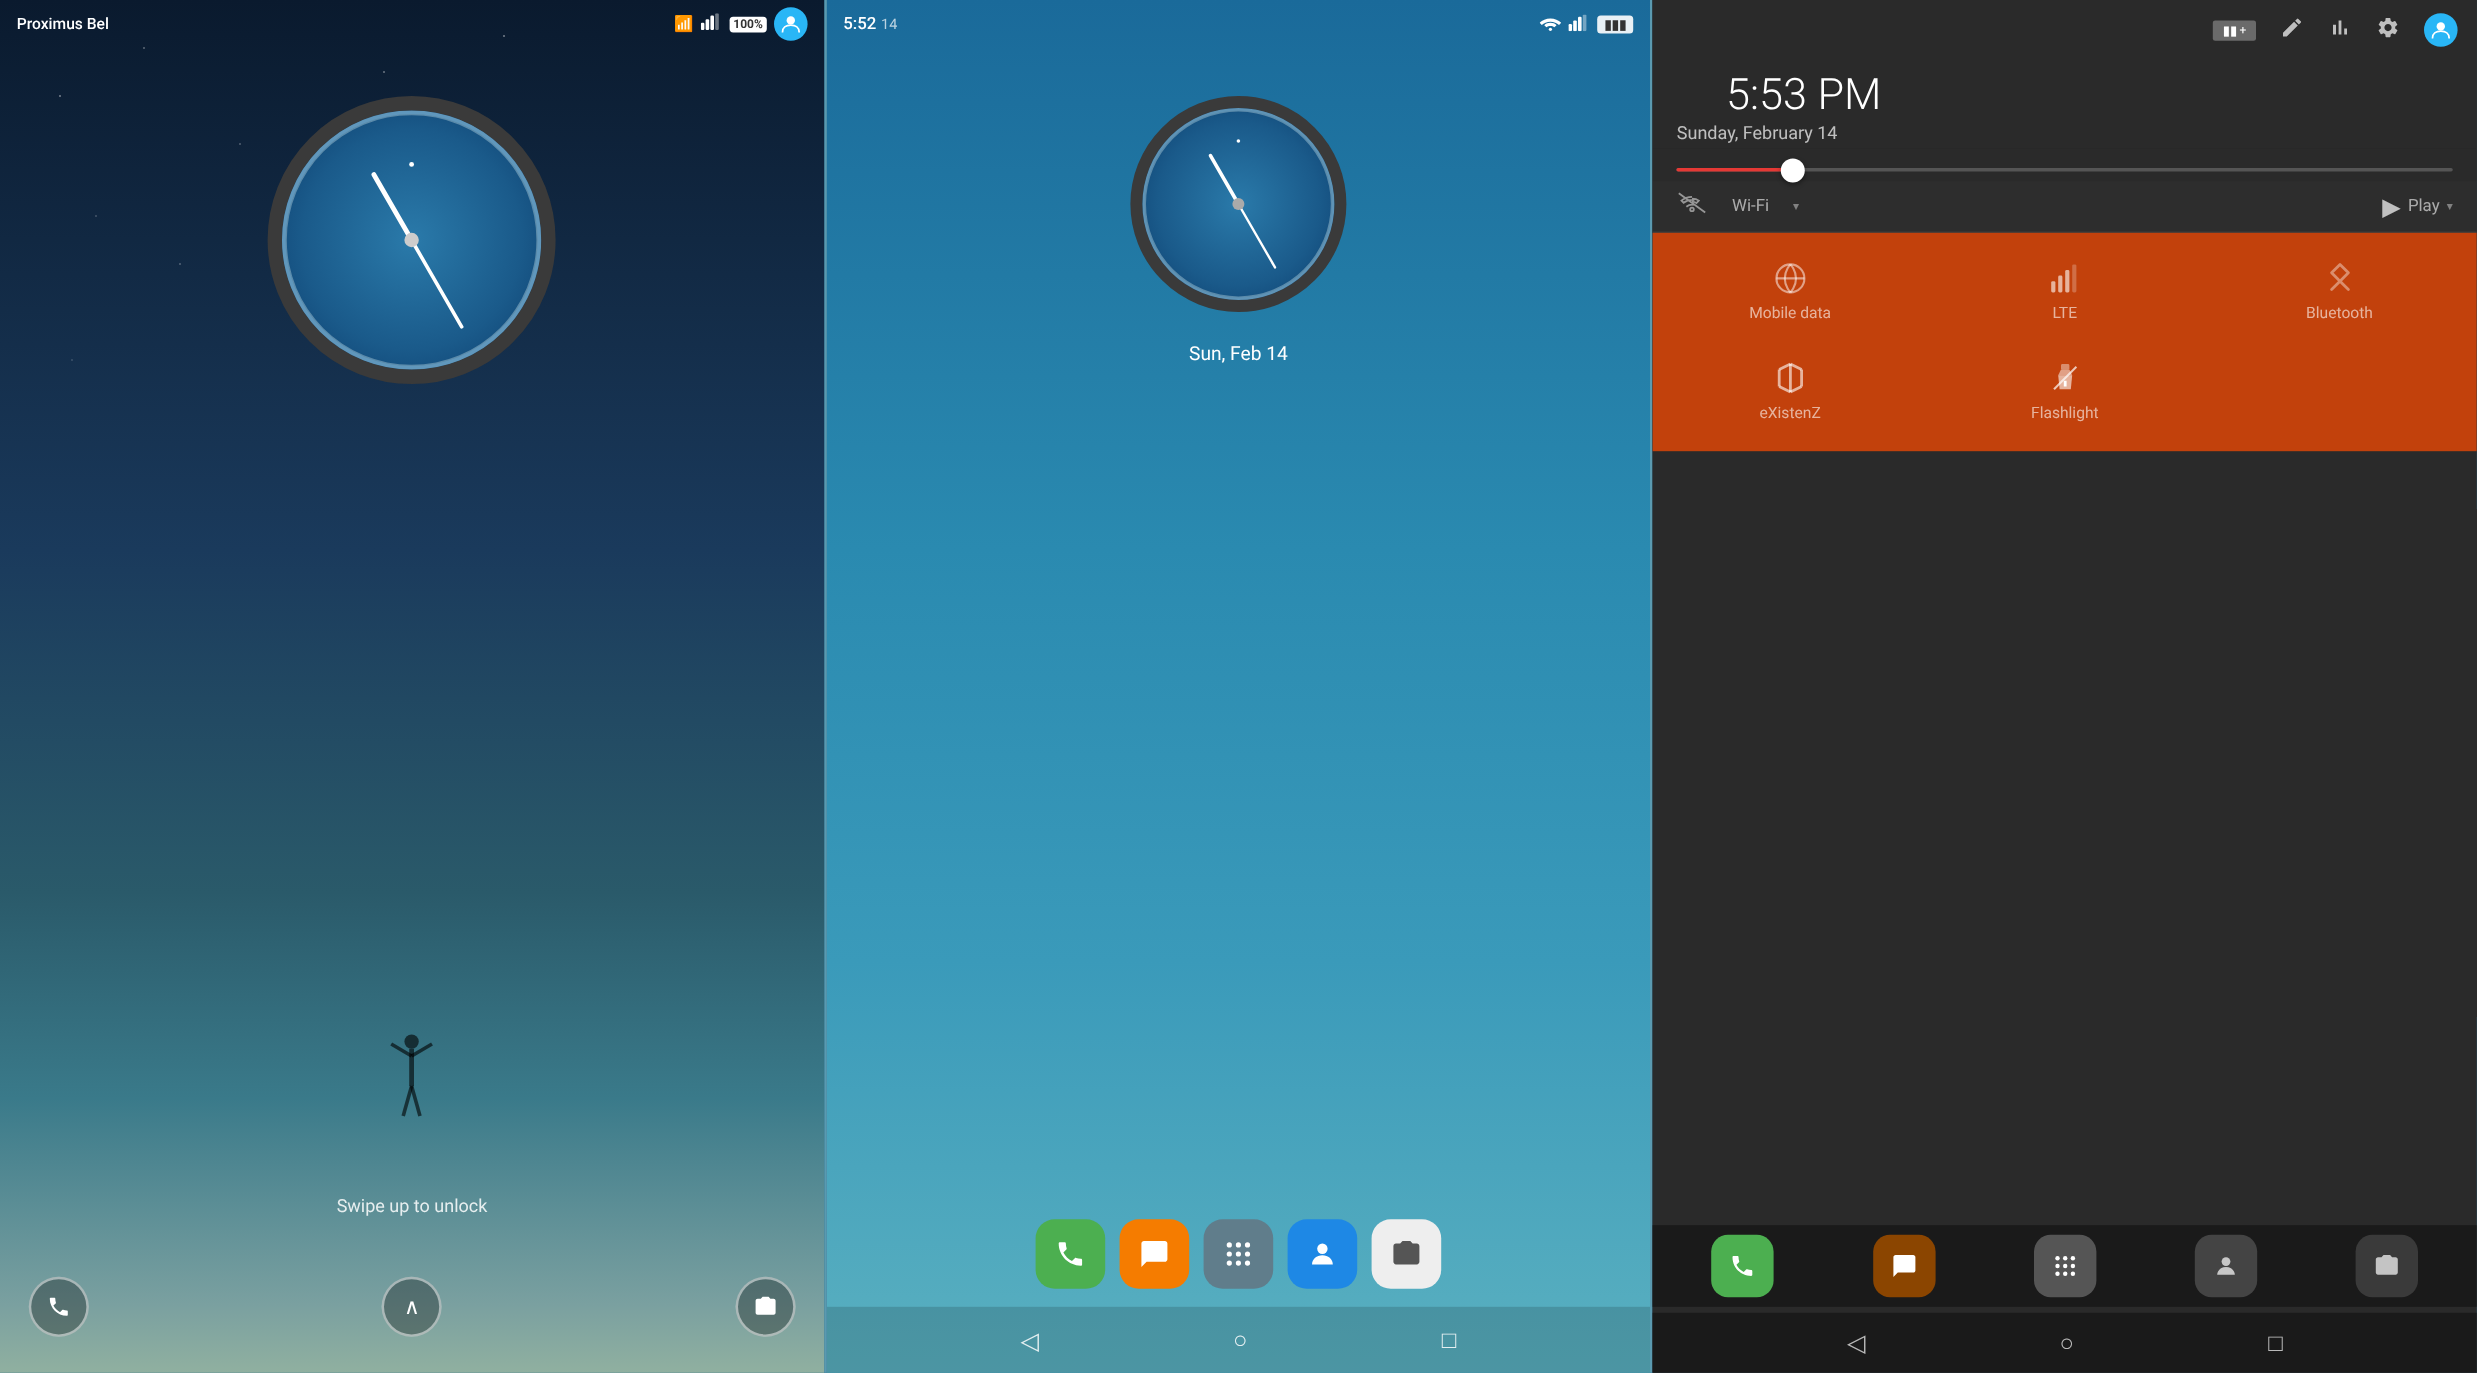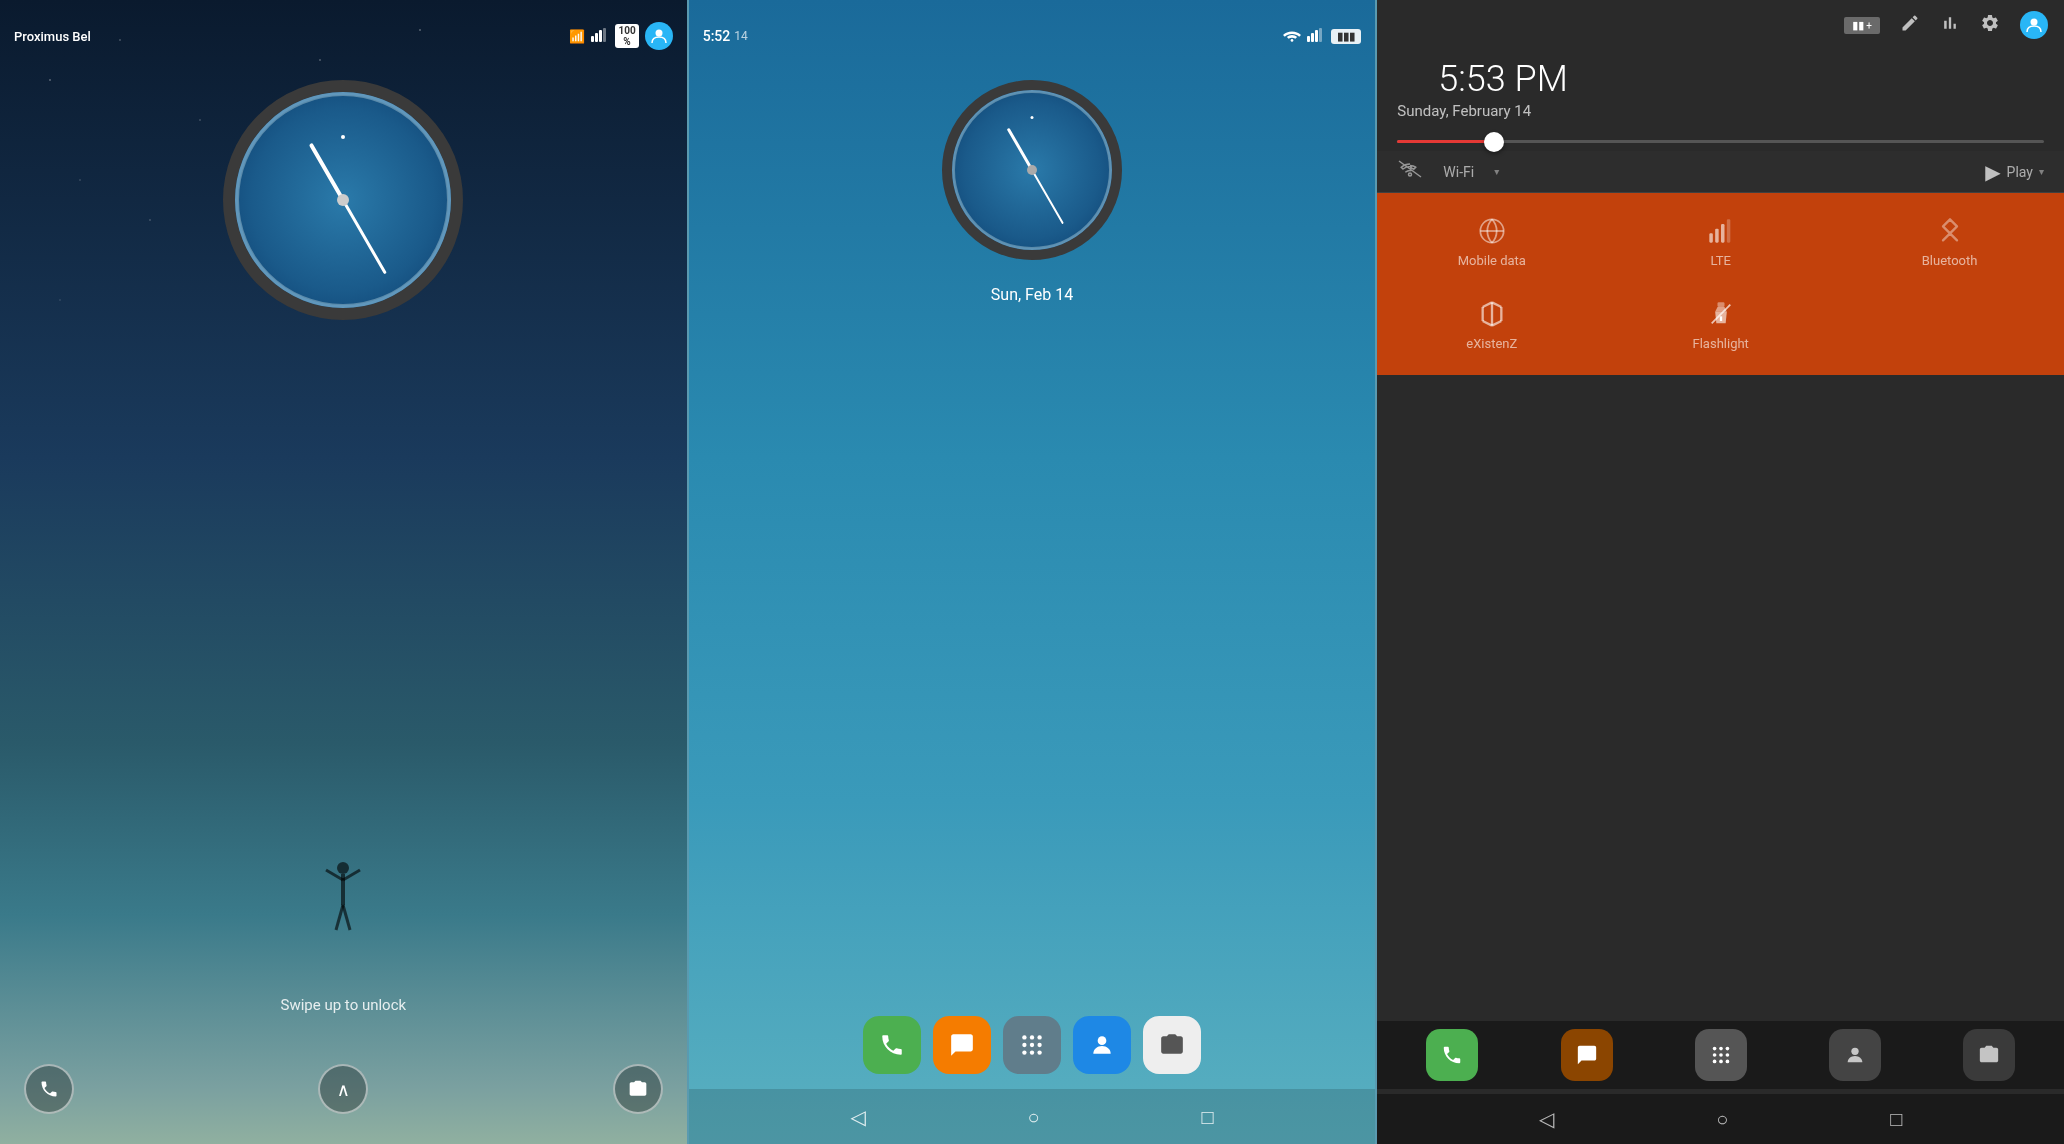--- a/index.html
+++ b/index.html
@@ -41,21 +41,21 @@
         radial-gradient(1px 1px at 150px 220px, rgba(255,255,255,0.5) 0%, transparent 100%),
         radial-gradient(1px 1px at 420px 30px, rgba(255,255,255,0.8) 0%, transparent 100%),
         radial-gradient(1px 1px at 60px 300px, rgba(255,255,255,0.3) 0%, transparent 100%),
         radial-gradient(1px 1px at 280px 160px, rgba(255,255,255,0.6) 0%, transparent 100%);
       pointer-events: none;
     }
 
     
     .status-bar {
       position: absolute;
-      top: 16px; left: 0; right: 0;
+      top: 0; left: 0; right: 0;
       height: 40px;
       display: flex;
       align-items: center;
       justify-content: space-between;
       padding: 0 14px;
       z-index: 10;
     }
 
     .status-bar-left {
       color: white;
@@ -77,21 +77,20 @@
 
     .battery-indicator {
       display: flex;
       align-items: center;
       background: white;
       border-radius: 3px;
       padding: 1px 3px;
       font-size: 10px;
       color: #333;
       font-weight: bold;
-      flex-direction: column;
     }
 
     .avatar-circle {
       width: 28px;
       height: 28px;
       border-radius: 50%;
       background: #29b6f6;
       display: flex;
       align-items: center;
       justify-content: center;

